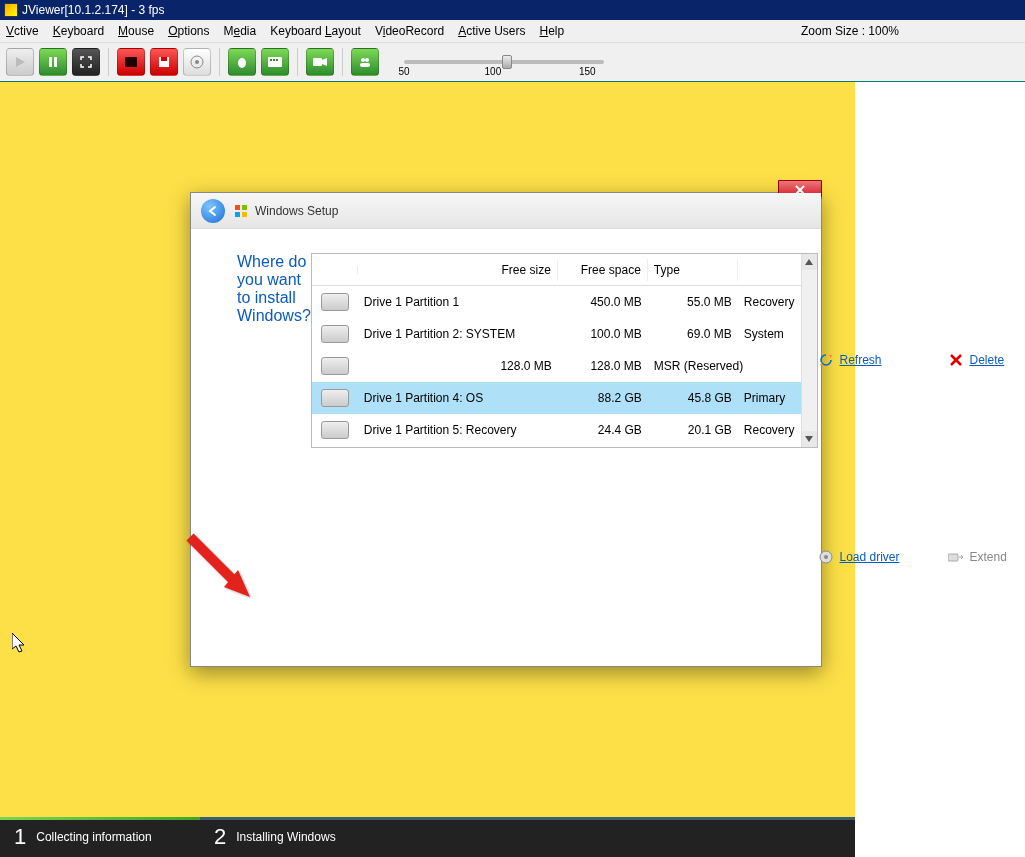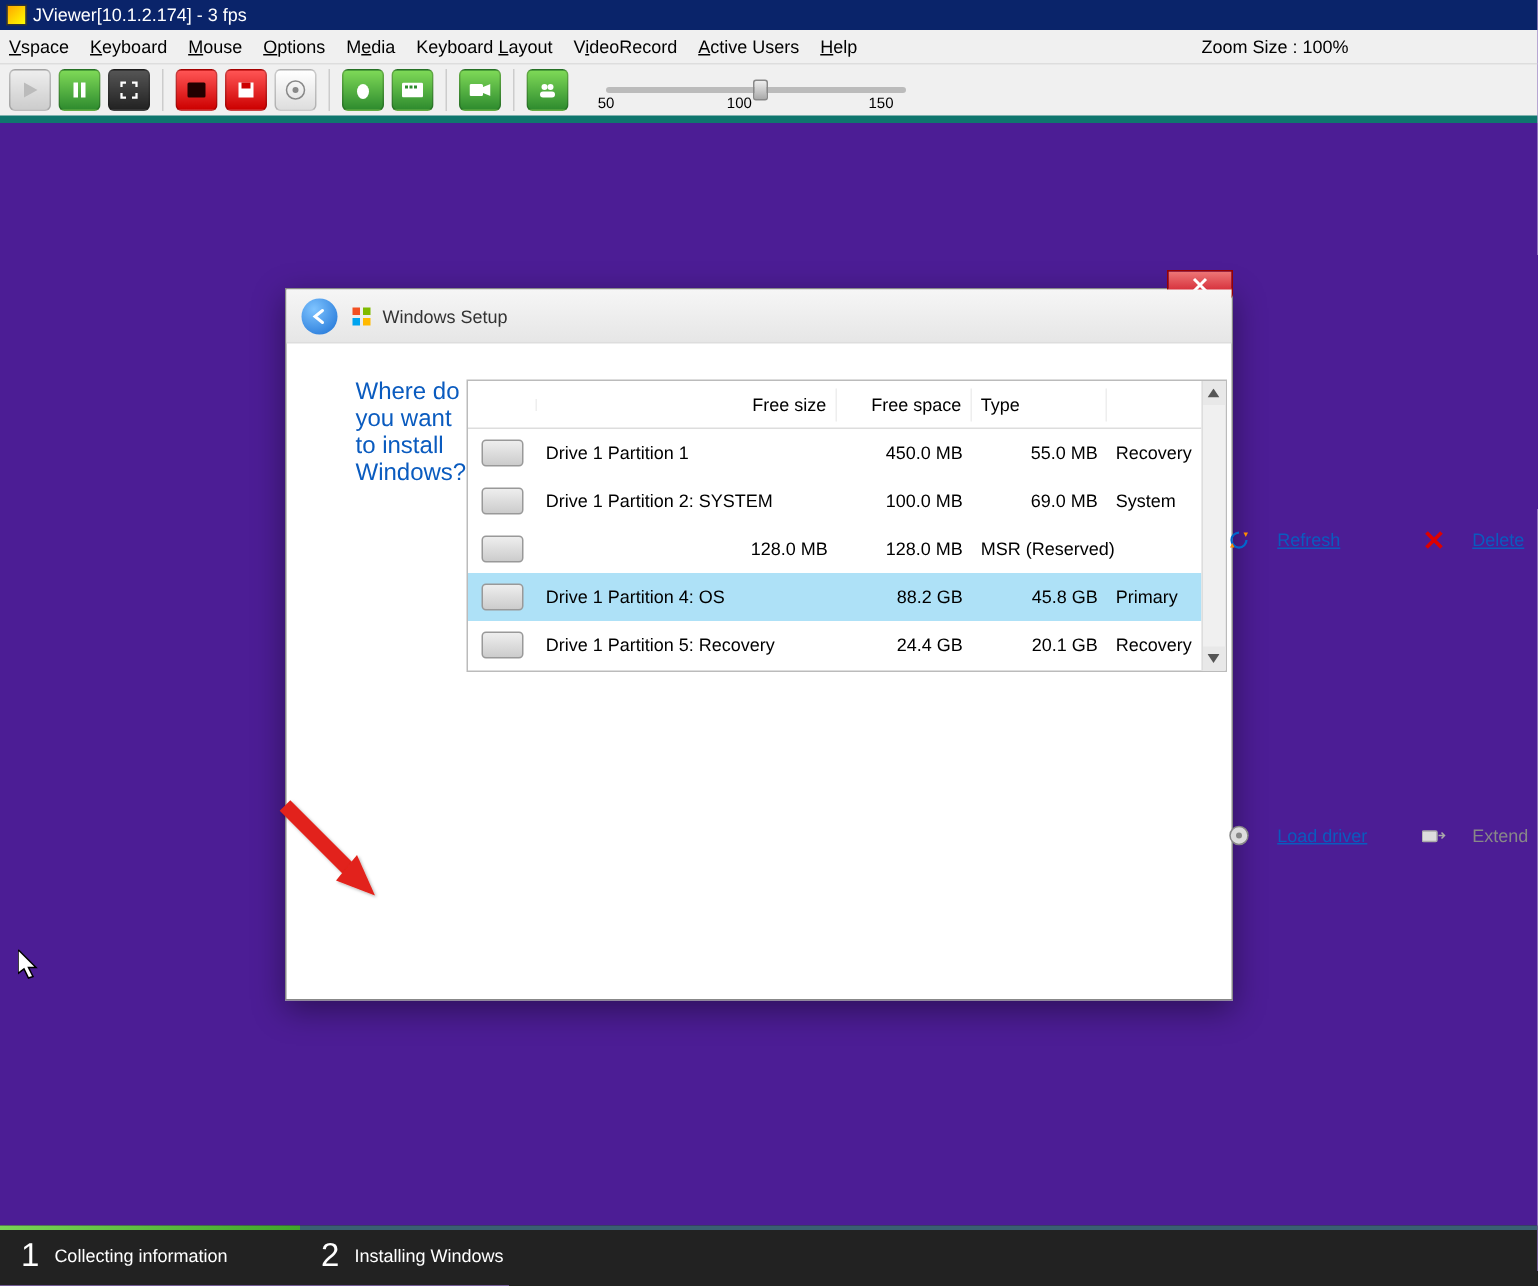--- a/index.html
+++ b/index.html
@@ -35,21 +35,21 @@
     font-size: 12px;
     color: #000;
   }
   .jv-menu span { cursor: default; }
   .jv-menu .u { text-decoration: underline; }
   .jv-zoom { margin-left: auto; padding-right: 120px;}
 
   .jv-toolbar {
     background: #f0f0f0;
     border-top: 1px solid #ddd;
-    border-bottom: 5px solid #0f766e;
+    border-bottom: 1px solid #0f766e;
     height: 40px;
     display: flex;
     align-items: center;
     padding: 0 6px;
     gap: 5px;
   }
   .tbtn {
     width: 28px; height: 28px;
     border-radius: 4px;
     display: flex; align-items: center; justify-content: center;
@@ -63,23 +63,23 @@
   .tbar-sep { width:1px; height:28px; background:#ccc; margin:0 3px; }
 
   .slider-wrap { display:flex; align-items:center; gap:8px; margin-left:20px; font-size:11px; }
   .slider-track { width:200px; height:4px; background:#bbb; position:relative; border-radius:2px;}
   .slider-thumb { position:absolute; top:-5px; left:98px; width:10px; height:14px; background:linear-gradient(#eee,#aaa); border:1px solid #888; border-radius:2px;}
   .slider-ticks { position:absolute; top:6px; width:100%; display:flex; justify-content:space-between; font-size:10px;}
   .slider-ticks span{ transform: translateX(-50%);}
 
   .remote-screen {
     position: relative;
-    width: 1025px;
+    width: 855px;
     height: 775px;
-    background: #4c1d95;
+    background: #fde047;
   }
 
   .cursor { position:absolute; left:12px; top:551px; z-index:30;}
   .arrow-anno { position:absolute; left:180px; top:450px; z-index:25; }
 
   
   .dlg {
     position: absolute;
     left: 190px; top: 110px;
     width: 632px; height: 475px;
@@ -123,21 +123,21 @@
   .plist-hdr, .plist-row { display:grid; grid-template-columns: 46px 200px 90px 90px 1fr; align-items:center; height:32px; }
   .plist-hdr { background:#fff; border-bottom:1px solid #ddd; font-size:12px; color:#000;}
   .plist-hdr div { padding:4px 6px; border-right:1px solid #eee;}
   .plist-row { font-size:12px; color:#000; border-bottom:0; }
   .plist-row.sel { background:#aee1f7; }
   .plist-row div { padding:4px 6px; white-space:nowrap; }
   .plist-row .num { text-align:right; }
   .drive-icon { width:28px;height:18px;background:linear-gradient(#eee,#ccc);border:1px solid #999;border-radius:3px;margin:0 auto;}
 
   .tools { display:grid; grid-template-columns: 130px 130px 130px 130px; row-gap:10px; margin-top:14px; font-size:12px;}
-  .tlink { display:flex; align-items:center; gap:18px; color:#0a5bbf; cursor:pointer;}
+  .tlink { display:flex; align-items:center; gap:6px; color:#0a5bbf; cursor:pointer;}
   .tlink.dis { color:#888; }
   .tlink .u { text-decoration: underline; }
   .ticon { width:16px; height:16px; display:flex; align-items:center; justify-content:center;}
 
   .next-wrap { margin-top:auto; display:flex; justify-content:flex-end; padding-top:20px;}
   .next-btn {
     width:70px;height:24px;
     background:linear-gradient(#f8fbff,#d9ecff);
     border:1px solid #3a8fd6;
     outline:1px solid #87b8e4;
@@ -162,21 +162,21 @@
 </style>
 </head>
 <body>
 
 <div class="jv-titlebar">
   <div class="jv-ti"></div>
   <span>JViewer[10.1.2.174] - 3 fps</span>
 </div>
 
 <div class="jv-menu">
-  <span><span class="u">V</span><span>space</span></span>
+  <span><span class="u">V</span><span>ctive</span></span>
   <span><span class="u">K</span>eyboard</span>
   <span><span class="u">M</span>ouse</span>
   <span><span class="u">O</span>ptions</span>
   <span>M<span class="u">e</span>dia</span>
   <span>Keyboard <span class="u">L</span>ayout</span>
   <span>V<span class="u">i</span>deoRecord</span>
   <span><span class="u">A</span>ctive Users</span>
   <span><span class="u">H</span>elp</span>
   <span class="jv-zoom">Zoom Size : 100%</span>
 </div>

